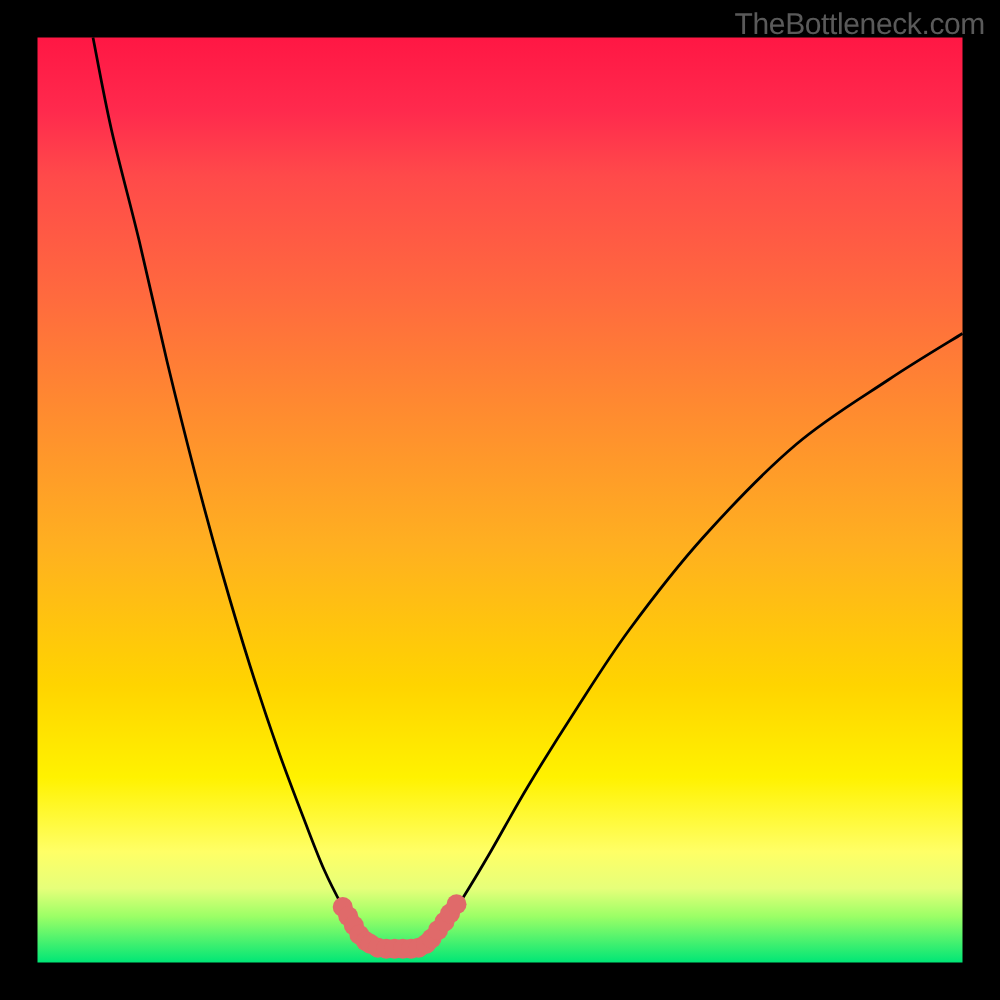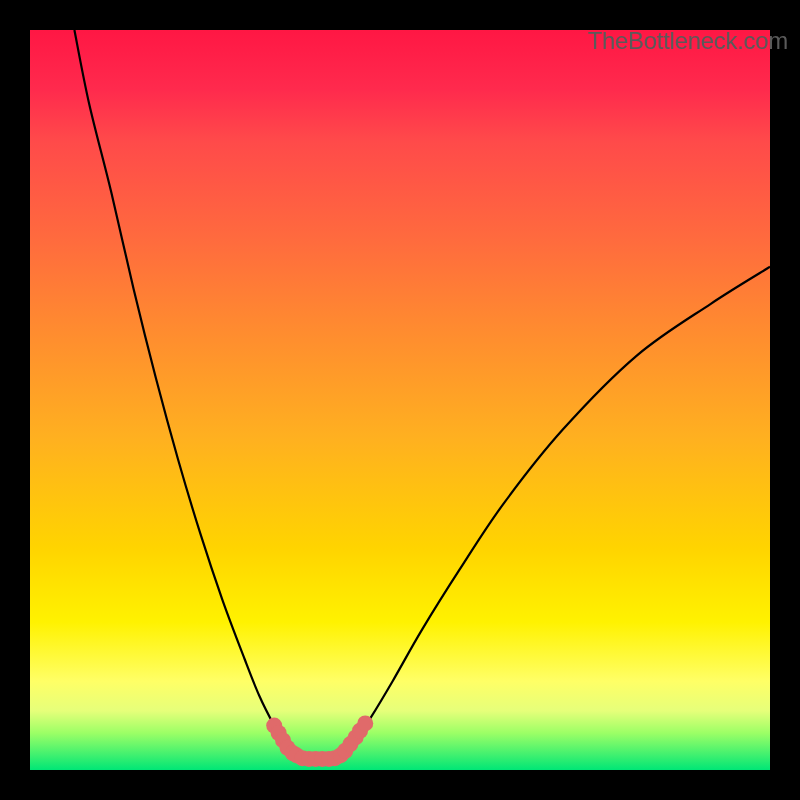--- a/index.html
+++ b/index.html
@@ -40,21 +40,20 @@
   }
   .watermark {
     position: absolute;
     top: 6px;
     right: 12px;
     font-size: 24px;
     font-weight: 500;
     color: #5a5a5a;
     letter-spacing: -0.3px;
     user-select: none;
-    margin-top: 21px;
   }
   svg.curve {
     position: absolute;
     left: 0;
     top: 0;
     width: 740px;
     height: 740px;
     overflow: visible;
   }
   .curve-path {

